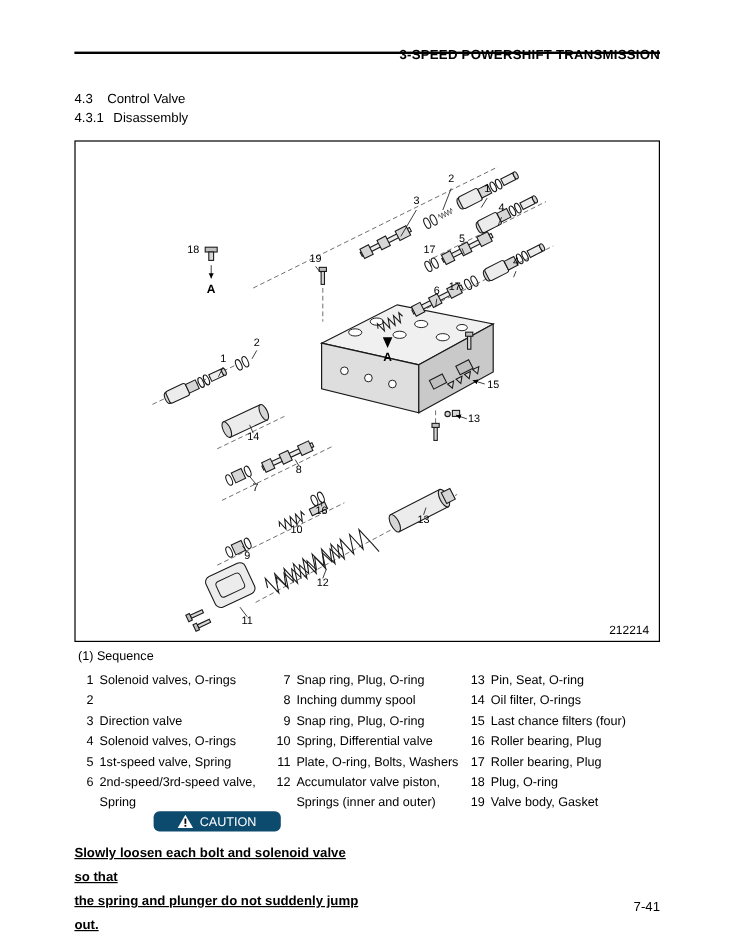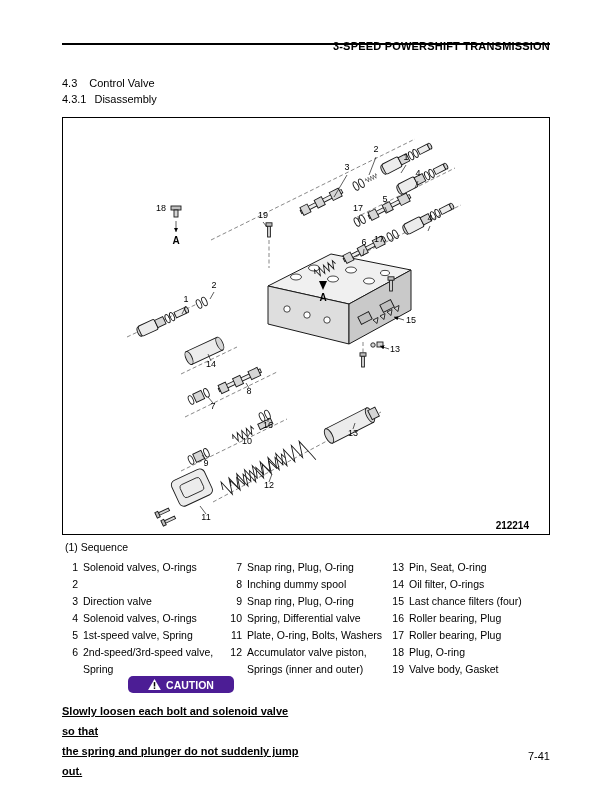--- a/index.html
+++ b/index.html
@@ -9,32 +9,32 @@
     font-family:"Liberation Sans", sans-serif; color:#000;
   }
   .header-title { position:absolute; top:40px; right:62px; font-size:11px; font-weight:bold; letter-spacing:0.2px; }
   .header-rule { position:absolute; top:43px; left:62px; width:488px; height:2px; background:#000; }
   .h1 { position:absolute; top:77px; left:62px; font-size:11px; }
   .h2 { position:absolute; top:93px; left:62px; font-size:11px; }
   .hnum1 { display:inline-block; margin-right:12px; }
   .hnum2 { display:inline-block; margin-right:8px; }
   .figure-box { position:absolute; left:62px; top:117px; width:488px; height:418px; border:1px solid #000; background:#fff; }
   .diagram { position:absolute; left:0; top:0; width:486px; height:415px; }
-  .fig-num { position:absolute; right:20px; bottom:3px; font-size:10px;font-weight:bold; }
+  .fig-num { position:absolute; right:8px; bottom:3px; font-size:10px; }
   .seq-label { position:absolute; left:65px; top:541px; font-size:10.5px; }
   .parts { position:absolute; left:64px; top:559px; width:486px; display:flex; font-size:10.5px; }
   .col1 { width:164px; } .col2 { width:162px; } .col3 { width:160px; }
   .item { display:flex; line-height:17px; }
   .item .num { width:14px; text-align:right; margin-right:5px; flex:none; }
   .item .txt { flex:1; }
   .caution { position:absolute; left:62px; top:676px; width:238px; }
   .caution-bar {
-    width:106px; height:17px; background:#4c1d95; border-radius:5px; margin:0 auto 8px;
+    width:106px; height:17px; background:#0c4a6e; border-radius:5px; margin:0 auto 8px;
     display:flex; align-items:center; justify-content:center; gap:5px;
-    color:#fff; font-weight:bold; font-size:10.5px;
+    color:#fff; font-weight:normal; font-size:10.5px;
   }
   .warn-icon { width:13px; height:11px; display:block; }
   .caution-line { font-weight:bold; font-size:11px; line-height:20px; text-decoration:underline; }
   .page-num { position:absolute; right:62px; top:750px; font-size:11px; }
 
   
   .dash { fill:none; stroke:#555; stroke-width:0.7; stroke-dasharray:4 2.5; }
   .ln { fill:none; stroke:#1a1a1a; stroke-width:0.9; }
   .lnt { stroke:#1a1a1a; stroke-width:0.7; }
   .ring { fill:none; stroke:#1a1a1a; stroke-width:0.9; }

